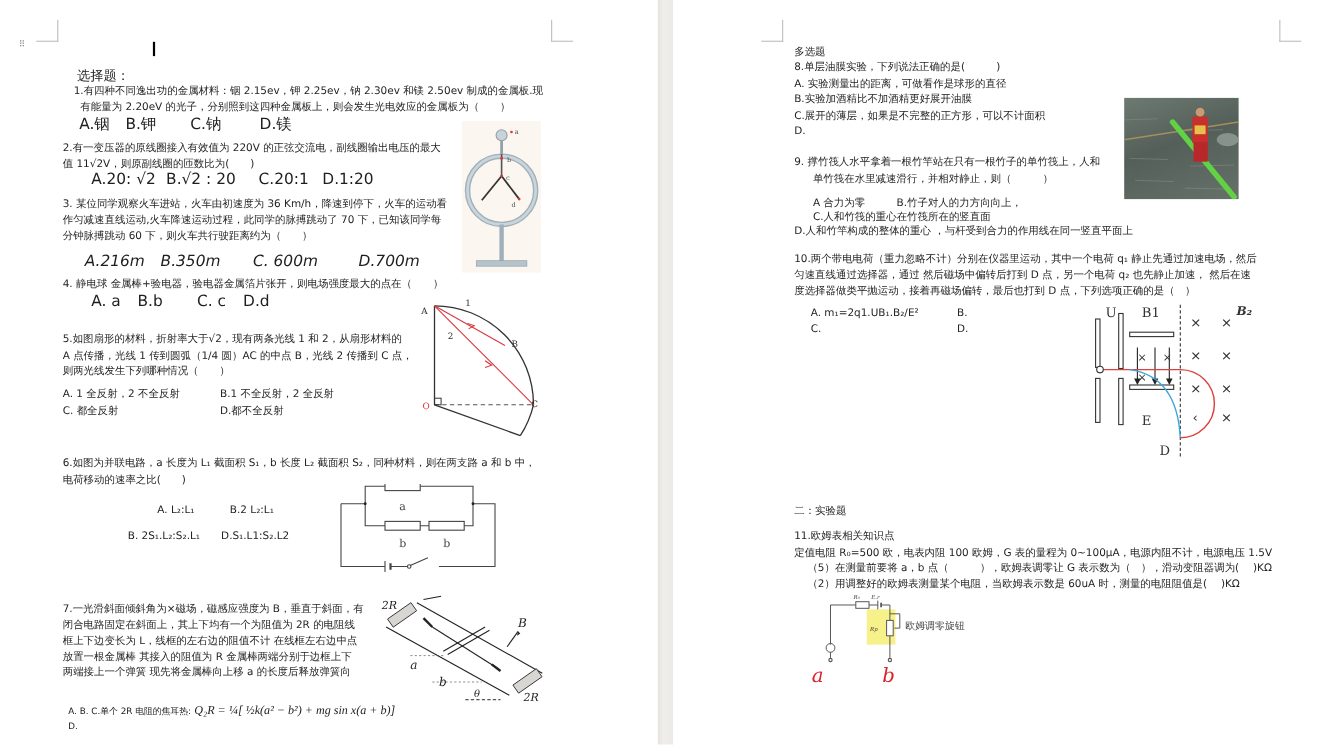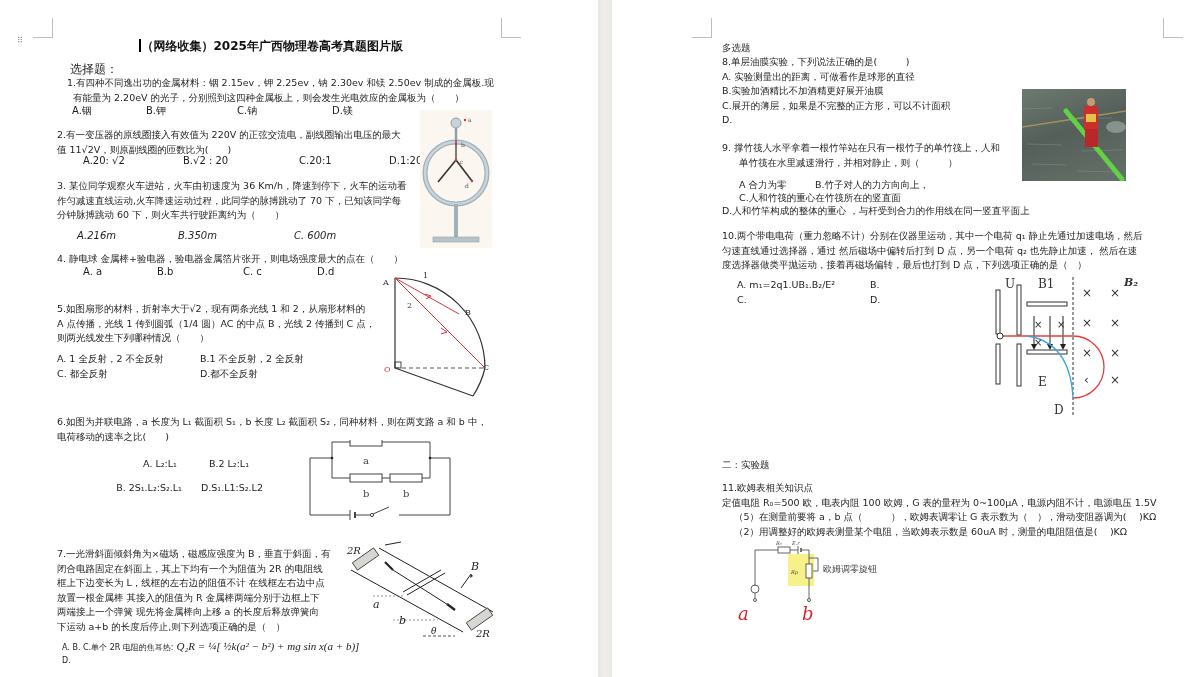--- a/index.html
+++ b/index.html
@@ -11,36 +11,36 @@
   .gutter { position: absolute; top: 0; left: 598px; width: 14px; height: 677px; background: linear-gradient(to right, #e6e4e1, #f0eeeb 40%, #ebe9e6); }
   .corner { position: absolute; width: 20px; height: 20px; border-color: #bdbdbd; border-style: solid; border-width: 0; }
   .corner.tl { border-right-width: 1px; border-bottom-width: 1px; }
   .corner.tr { border-left-width: 1px; border-bottom-width: 1px; }
   .drag-handle { position: absolute; left: 17px; top: 38px; width: 10px; height: 14px; font-size: 8px; line-height: 5px; color: #888; letter-spacing: 1px; cursor: grab; }
   .abs { position: absolute; white-space: nowrap; }
   .title { font-weight: bold; font-size: 12px; color: #111; }
   .cursor-bar { display: inline-block; width: 1.5px; height: 13px; background: #000; vertical-align: -2px; margin-right: 1px; }
   .h-section { font-size: 12px; color: #222; }
   .q { line-height: 14.5px; font-size: 9.5px; color: #1e1e1e; }
-  .opts { display: flex; font-size: 10px; color: #1e1e1e; gap: 32px; }
+  .opts { display: flex; font-size: 14px; color: #1e1e1e; }
   .opt { display: inline-block; }
   .figure { position: absolute; }
   .formula { font-family: Liberation Serif, serif; font-style: italic; font-size: 11px; }
   .small { font-size: 8px; }
   .photo { position: absolute; left: 1022px; top: 89px; width: 104px; height: 92px; background: linear-gradient(160deg, #6d7a72 0%, #535f58 45%, #66716a 100%); overflow: hidden; }
 </style>
 </head>
 <body>
 
 <div id="page-left" class="page">
   <div class="corner tl" style="left:33px;top:18px;"></div>
   <div class="corner tr" style="left:501px;top:18px;"></div>
   <div class="drag-handle">⠿</div>
 
-  <div class="abs title" style="left:139px;top:38px;"><span class="cursor-bar"></span><span>（网络收集）2025年广西物理卷高考真题图片版</span></div>
+  <div class="abs title" style="left:139px;top:38px;"><span class="cursor-bar"></span></div>
 
   <div class="abs h-section" style="left:70px;top:61px;">选择题：</div>
 
   <div class="abs q" style="left:67px;top:76px;">
     <div>1.有四种不同逸出功的金属材料：铟 2.15ev，钾 2.25ev，钠 2.30ev 和镁 2.50ev 制成的金属板.现</div>
     <div style="padding-left:6px">有能量为 2.20eV 的光子，分别照到这四种金属板上，则会发生光电效应的金属板为（　　）</div>
   </div>
   <div class="abs opts" style="left:72px;top:104px;">
     <span class="opt" style="width:42px">A.铟</span>
     <span class="opt" style="width:59px">B.钾</span>
@@ -161,21 +161,20 @@
     <text x="58" y="57" font-size="10" fill="#444" font-family="DejaVu Serif, serif">b</text>
     <text x="98" y="57" font-size="10" fill="#444" font-family="DejaVu Serif, serif">b</text>
   </svg>
 
   <div class="abs q" style="left:57px;top:547px;">
     <div>7.一光滑斜面倾斜角为×磁场，磁感应强度为 B，垂直于斜面，有</div>
     <div>闭合电路固定在斜面上，其上下均有一个为阻值为 2R 的电阻线</div>
     <div>框上下边变长为 L，线框的左右边的阻值不计  在线框左右边中点</div>
     <div>放置一根金属棒  其接入的阻值为 R  金属棒两端分别于边框上下</div>
     <div>两端接上一个弹簧  现先将金属棒向上移 a  的长度后释放弹簧向</div>
-    <div>下运动 a+b  的长度后停止,则下列选项正确的是（　）</div>
   </div>
   <div class="abs" style="left:62px;top:640px;">
     <span class="small">A.  B.  C.单个 2R 电阻的焦耳热:</span>
     <span class="formula">Q₂R = ¼[ ½k(a² − b²) + mg sin x(a + b)]</span>
   </div>
   <div class="abs small" style="left:62px;top:656px;">D.</div>
 
   <svg class="figure" style="left:343px;top:540px;" width="155" height="100" viewBox="0 0 155 100">
     <g stroke="#222" stroke-width="1" fill="none">
       <line x1="8" y1="30" x2="120" y2="92"></line>

